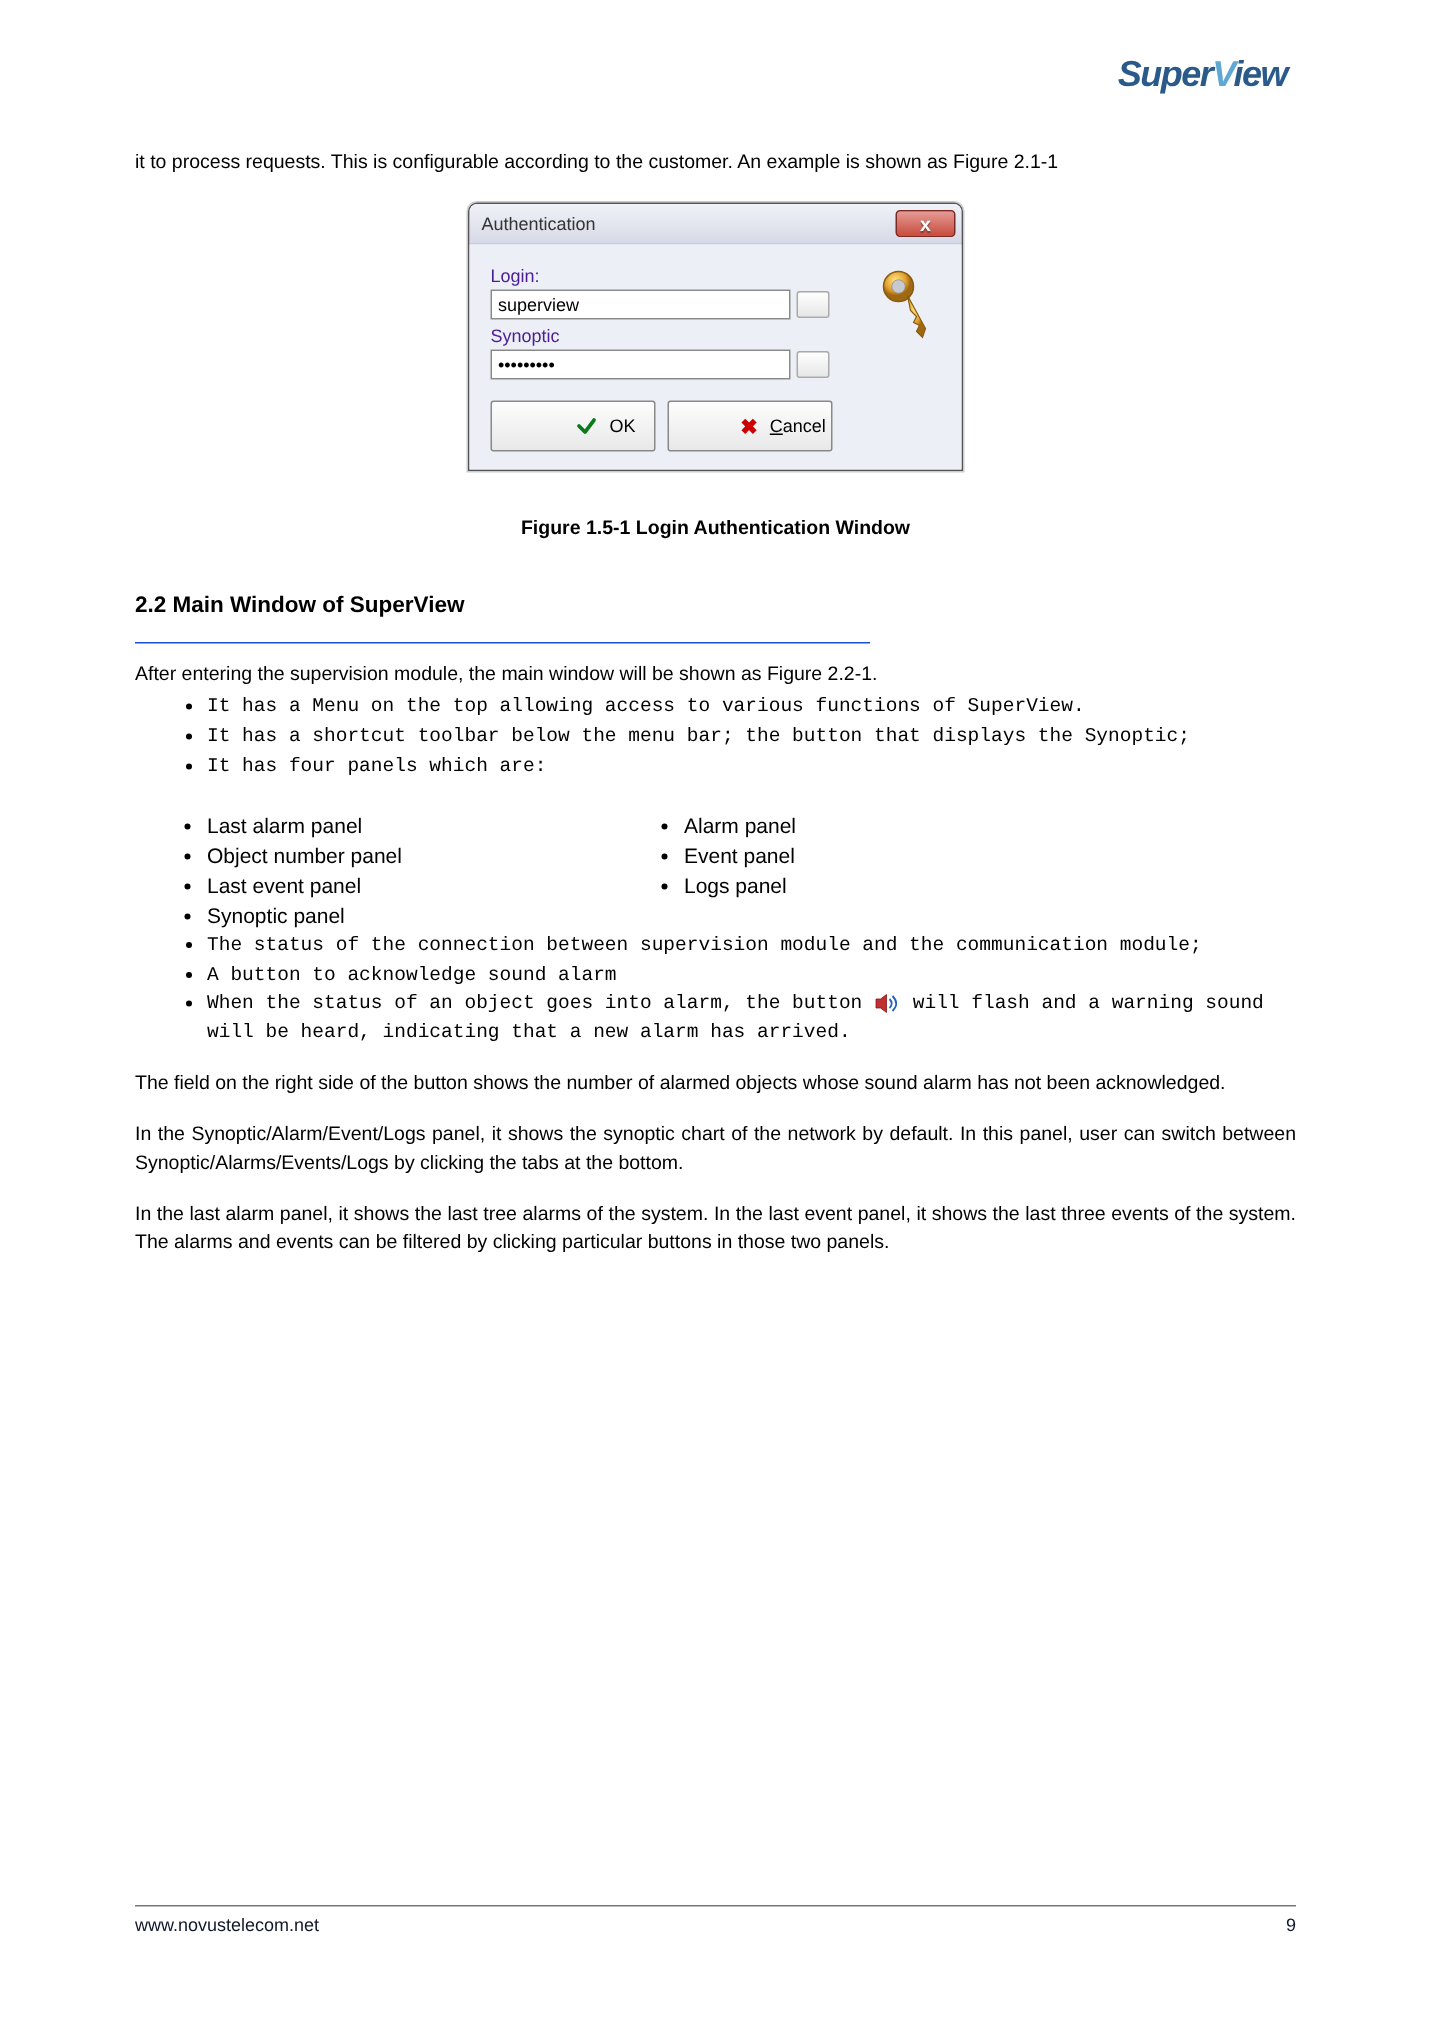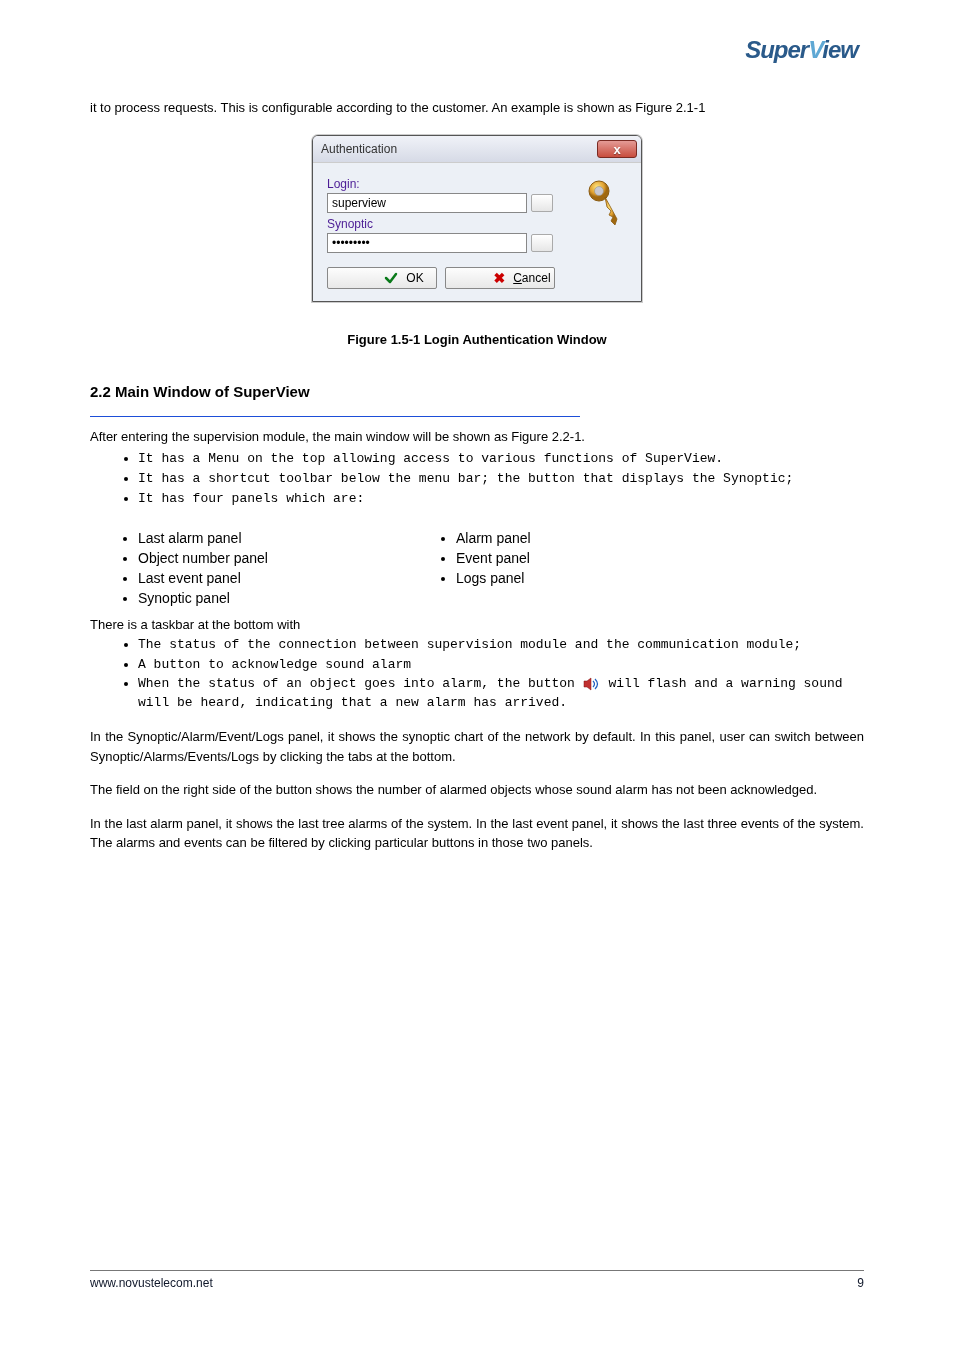--- a/index.html
+++ b/index.html
@@ -123,21 +123,21 @@
       width: 36px;
       height: 56px;
     }
     .dialog-buttons {
       display: flex;
       gap: 8px;
       margin-top: 14px;
     }
     .dlg-btn {
       width: 110px;
-      height: 22px;
+      height: 34px;
       background: linear-gradient(#fdfdfd, #e8e8e8);
       border: 1px solid #888;
       border-radius: 2px;
       font-size: 12px;
       display: flex;
       align-items: center;
       justify-content: center;
       gap: 8px;
       cursor: pointer;
       padding-left: 44px;
@@ -314,38 +314,37 @@
       <li>Last event panel</li>
       <li>Synoptic panel</li>
     </ul>
     <ul>
       <li>Alarm panel</li>
       <li>Event panel</li>
       <li>Logs panel</li>
     </ul>
   </div>
 
-  <p class="sub-intro2">There is a taskbar at the bottom with</p>
   <ul class="main-list">
     <li>The status of the connection between supervision module and the communication module;</li>
     <li>A button to acknowledge sound alarm</li>
     <li>
       <span>When the status of an object goes into alarm, the button </span>
       <svg class="speaker-icon-inline" viewBox="0 0 18 14">
         <path d="M1 4 L4 4 L8 1 L8 13 L4 10 L1 10 Z" fill="#c03030" stroke="#801010" stroke-width="0.5"></path>
         <path d="M10 4 Q13 7 10 10" stroke="#2060c0" stroke-width="1.2" fill="none"></path>
         <path d="M12 2 Q17 7 12 12" stroke="#2060c0" stroke-width="1.2" fill="none"></path>
       </svg>
       <span> will flash and a warning sound will be heard, indicating that a new alarm has arrived.</span>
     </li>
   </ul>
 
 
+  <p class="para">The field on the right side of the button shows the number of alarmed objects whose sound alarm has not been acknowledged.</p>
   <p class="para">In the Synoptic/Alarm/Event/Logs panel, it shows the synoptic chart of the network by default. In this panel, user can switch between Synoptic/Alarms/Events/Logs by clicking the tabs at the bottom.</p>
-  <p class="para">The field on the right side of the button shows the number of alarmed objects whose sound alarm has not been acknowledged.</p>
   <p class="para">In the last alarm panel, it shows the last tree alarms of the system. In the last event panel, it shows the last three events of the system. The alarms and events can be filtered by clicking particular buttons in those two panels.</p>
 
 </div>
 
 <div class="footer">
   <span>www.novustelecom.net</span>
   <span>9</span>
 </div>
 
 </body></html>

